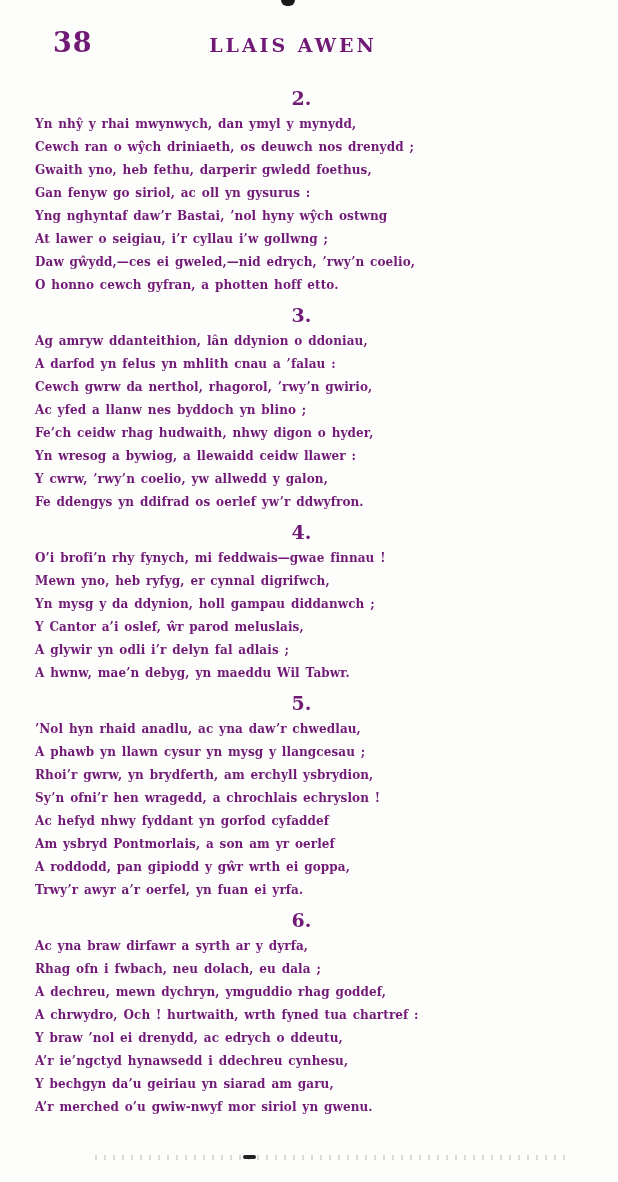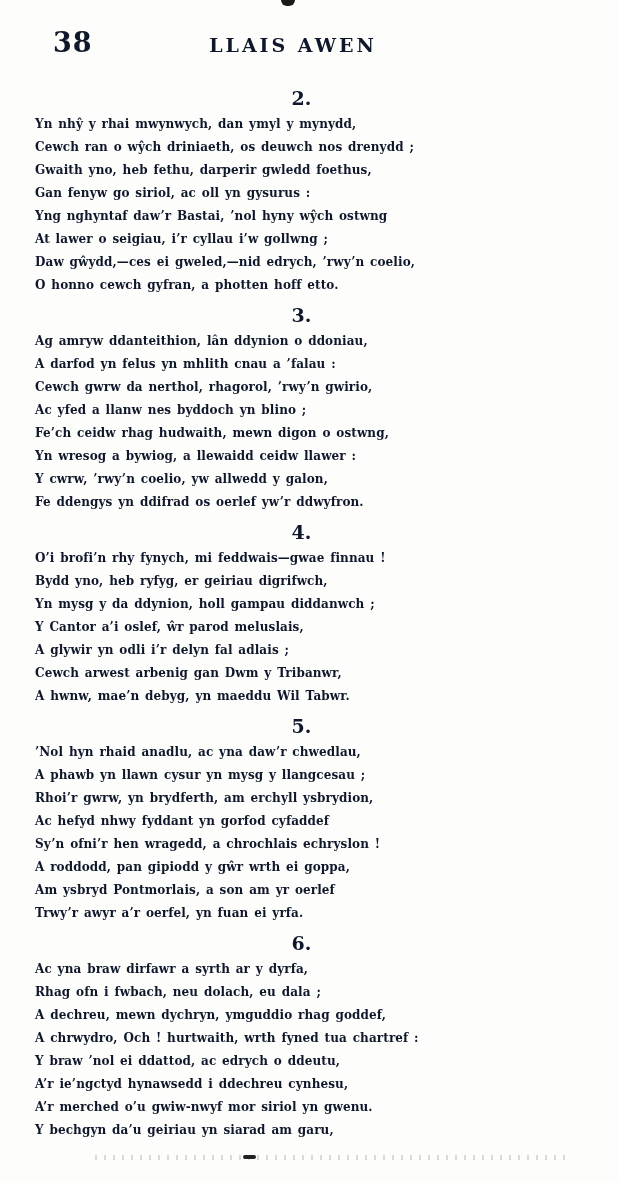--- a/index.html
+++ b/index.html
@@ -3,21 +3,21 @@
 <meta charset="utf-8">
 <style>
   html, body { margin: 0; padding: 0; background: #ffffff; }
   .page {
     position: relative;
     width: 618px;
     height: 1182px;
     background: #fdfdfc;
     overflow: hidden;
     font-family: "DejaVu Serif", "Liberation Serif", serif;
-    color: #0f172a;
+    color: #701a75;
   }
   
   .header { position: absolute; top: 27px; left: 0; right: 0; height: 36px; }
   .page-num {
     position: absolute; left: 53px; top: 0;
     font-size: 27px; font-weight: 700; letter-spacing: 1px;
   }
   .running-title {
     position: absolute; left: 0; right: 0; top: 7px;
     text-align: center;
@@ -93,64 +93,63 @@
         </div>
   </section>
 
   <section class="stanza">
     <div class="stanza-number">3.</div>
     <div class="stanza-lines">
           <div class="line">Ag amryw ddanteithion, lân ddynion o ddoniau,</div>
           <div class="line">A darfod yn felus yn mhlith cnau a ’falau :</div>
           <div class="line">Cewch gwrw da nerthol, rhagorol, ’rwy’n gwirio,</div>
           <div class="line">Ac yfed a llanw nes byddoch yn blino ;</div>
-          <div class="line">Fe’ch ceidw rhag hudwaith, mewn digon o ostwng,</div>
+          <div class="line">Fe’ch ceidw rhag hudwaith, nhwy digon o hyder,</div>
           <div class="line">Yn wresog a bywiog, a llewaidd ceidw llawer :</div>
           <div class="line">Y cwrw, ’rwy’n coelio, yw allwedd y galon,</div>
           <div class="line">Fe ddengys yn ddifrad os oerlef yw’r ddwyfron.</div>
         </div>
   </section>
 
   <section class="stanza">
     <div class="stanza-number">4.</div>
     <div class="stanza-lines">
           <div class="line">O’i brofi’n rhy fynych, mi feddwais—gwae finnau !</div>
-          <div class="line">Bydd yno, heb ryfyg, er geiriau digrifwch,</div>
+          <div class="line">Mewn yno, heb ryfyg, er cynnal digrifwch,</div>
           <div class="line">Yn mysg y da ddynion, holl gampau diddanwch ;</div>
           <div class="line">Y Cantor a’i oslef, ŵr parod meluslais,</div>
           <div class="line">A glywir yn odli i’r delyn fal adlais ;</div>
-          <div class="line">Cewch arwest arbenig gan Dwm y Tribanwr,</div>
           <div class="line">A hwnw, mae’n debyg, yn maeddu Wil Tabwr.</div>
         </div>
   </section>
 
   <section class="stanza">
     <div class="stanza-number">5.</div>
     <div class="stanza-lines">
           <div class="line">’Nol hyn rhaid anadlu, ac yna daw’r chwedlau,</div>
           <div class="line">A phawb yn llawn cysur yn mysg y llangcesau ;</div>
           <div class="line">Rhoi’r gwrw, yn brydferth, am erchyll ysbrydion,</div>
+          <div class="line">Sy’n ofni’r hen wragedd, a chrochlais echryslon !</div>
           <div class="line">Ac hefyd nhwy fyddant yn gorfod cyfaddef</div>
-          <div class="line">Sy’n ofni’r hen wragedd, a chrochlais echryslon !</div>
+          <div class="line">Am ysbryd Pontmorlais, a son am yr oerlef</div>
           <div class="line">A roddodd, pan gipiodd y gŵr wrth ei goppa,</div>
-          <div class="line">Am ysbryd Pontmorlais, a son am yr oerlef</div>
           <div class="line">Trwy’r awyr a’r oerfel, yn fuan ei yrfa.</div>
         </div>
   </section>
 
   <section class="stanza">
     <div class="stanza-number">6.</div>
     <div class="stanza-lines">
           <div class="line">Ac yna braw dirfawr a syrth ar y dyrfa,</div>
           <div class="line">Rhag ofn i fwbach, neu dolach, eu dala ;</div>
           <div class="line">A dechreu, mewn dychryn, ymguddio rhag goddef,</div>
           <div class="line">A chrwydro, Och ! hurtwaith, wrth fyned tua chartref :</div>
-          <div class="line">Y braw ’nol ei ddattod, ac edrych o ddeutu,</div>
+          <div class="line">Y braw ’nol ei drenydd, ac edrych o ddeutu,</div>
           <div class="line">A’r ie’ngctyd hynawsedd i ddechreu cynhesu,</div>
+          <div class="line">Y bechgyn da’u geiriau yn siarad am garu,</div>
           <div class="line">A’r merched o’u gwiw-nwyf mor siriol yn gwenu.</div>
-          <div class="line">Y bechgyn da’u geiriau yn siarad am garu,</div>
         </div>
   </section>
 </div>
 
   <div class="speckle-band"></div>
   <div class="speckle-dash"></div>
 </div>
 
 </body></html>

